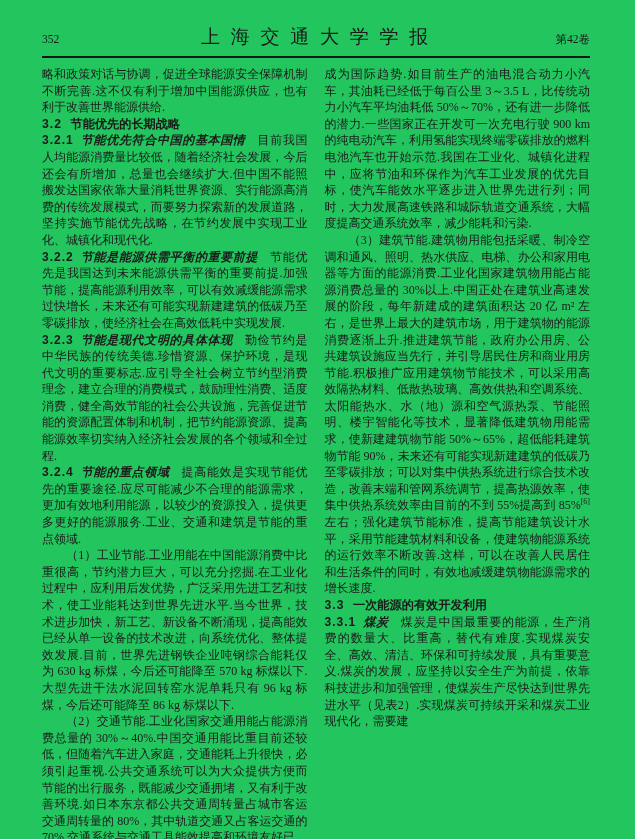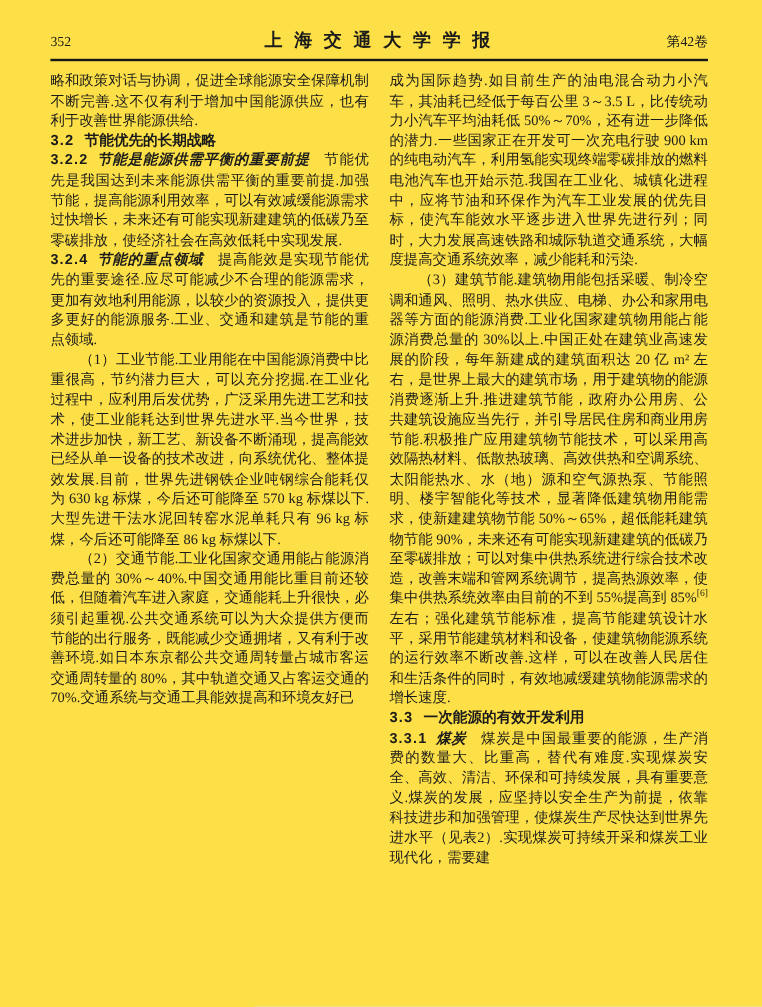--- a/index.html
+++ b/index.html
@@ -5,41 +5,41 @@
   html, body {
     margin: 0;
     padding: 0;
     background: #e8e7e3;
   }
   .page {
     position: relative;
     width: 635px;
     height: 839px;
     box-sizing: border-box;
-    background: #fde047;
+    background: #22c55e;
     padding: 24px 45px 0 42px;
     color: #1b1b1b;
     font-family: "Liberation Serif", "DejaVu Serif", serif;
     overflow: hidden;
   }
   .page-header {
     display: flex;
     align-items: baseline;
     border-bottom: 2.2px solid #171717;
     padding-bottom: 6px;
   }
   .page-number {
     font-size: 11.5px;
     min-width: 60px;
   }
   .journal-title {
     flex: 1;
     text-align: center;
-    font-size: 15px;
-    font-weight: 700;
+    font-size: 19px;
+    font-weight: 400;
     letter-spacing: 3px;
   }
   .volume-label {
     min-width: 60px;
     text-align: right;
     font-size: 11.5px;
   }
   .columns {
     display: flex;
     gap: 17px;
@@ -98,25 +98,31 @@
 
   <div class="columns">
 
     <div class="col">
       <p>略和政策对话与协调，促进全球能源安全保障机制不断完善.这不仅有利于增加中国能源供应，也有利于改善世界能源供给.</p>
 
       <p class="h2">
         <span class="h-num">3.2</span><span>节能优先的长期战略</span>
       </p>
 
+      <p>
+        <span class="runin-num">3.2.1</span><span class="runin-title">节能优先符合中国的基本国情</span><span>目前我国人均能源消费量比较低，随着经济社会发展，今后还会有所增加，总量也会继续扩大.但中国不能照搬发达国家依靠大量消耗世界资源、实行能源高消费的传统发展模式，而要努力探索新的发展道路，坚持实施节能优先战略，在节约发展中实现工业化、城镇化和现代化.</span>
+      </p>
 
       <p>
         <span class="runin-num">3.2.2</span><span class="runin-title">节能是能源供需平衡的重要前提</span><span>节能优先是我国达到未来能源供需平衡的重要前提.加强节能，提高能源利用效率，可以有效减缓能源需求过快增长，未来还有可能实现新建建筑的低碳乃至零碳排放，使经济社会在高效低耗中实现发展.</span>
       </p>
 
+      <p>
+        <span class="runin-num">3.2.3</span><span class="runin-title">节能是现代文明的具体体现</span><span>勤俭节约是中华民族的传统美德.珍惜资源、保护环境，是现代文明的重要标志.应引导全社会树立节约型消费理念，建立合理的消费模式，鼓励理性消费、适度消费，健全高效节能的社会公共设施，完善促进节能的资源配置体制和机制，把节约能源资源、提高能源效率切实纳入经济社会发展的各个领域和全过程.</span>
+      </p>
 
       <p>
         <span class="runin-num">3.2.4</span><span class="runin-title">节能的重点领域</span><span>提高能效是实现节能优先的重要途径.应尽可能减少不合理的能源需求，更加有效地利用能源，以较少的资源投入，提供更多更好的能源服务.工业、交通和建筑是节能的重点领域.</span>
       </p>
 
       <p class="indent">（1）工业节能.工业用能在中国能源消费中比重很高，节约潜力巨大，可以充分挖掘.在工业化过程中，应利用后发优势，广泛采用先进工艺和技术，使工业能耗达到世界先进水平.当今世界，技术进步加快，新工艺、新设备不断涌现，提高能效已经从单一设备的技术改进，向系统优化、整体提效发展.目前，世界先进钢铁企业吨钢综合能耗仅为 630 kg 标煤，今后还可能降至 570 kg 标煤以下.大型先进干法水泥回转窑水泥单耗只有 96 kg 标煤，今后还可能降至 86 kg 标煤以下.</p>
       <p class="indent">（2）交通节能.工业化国家交通用能占能源消费总量的 30%～40%.中国交通用能比重目前还较低，但随着汽车进入家庭，交通能耗上升很快，必须引起重视.公共交通系统可以为大众提供方便而节能的出行服务，既能减少交通拥堵，又有利于改善环境.如日本东京都公共交通周转量占城市客运交通周转量的 80%，其中轨道交通又占客运交通的 70%.交通系统与交通工具能效提高和环境友好已</p>
     </div>
 
     <div class="col">

